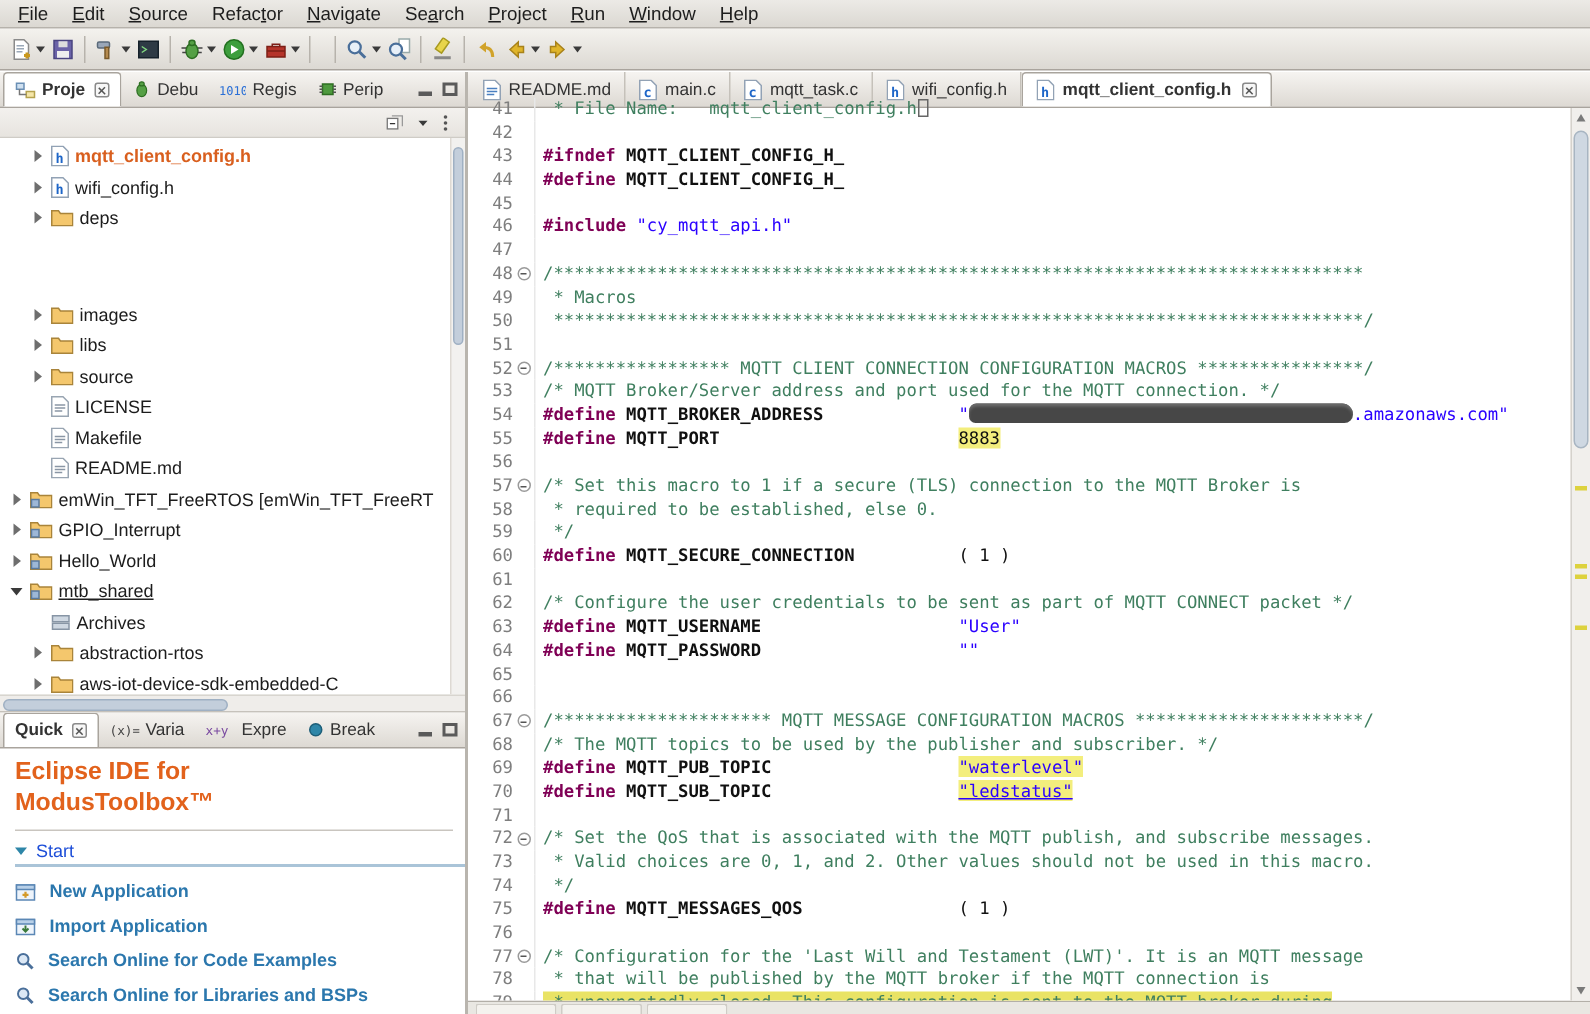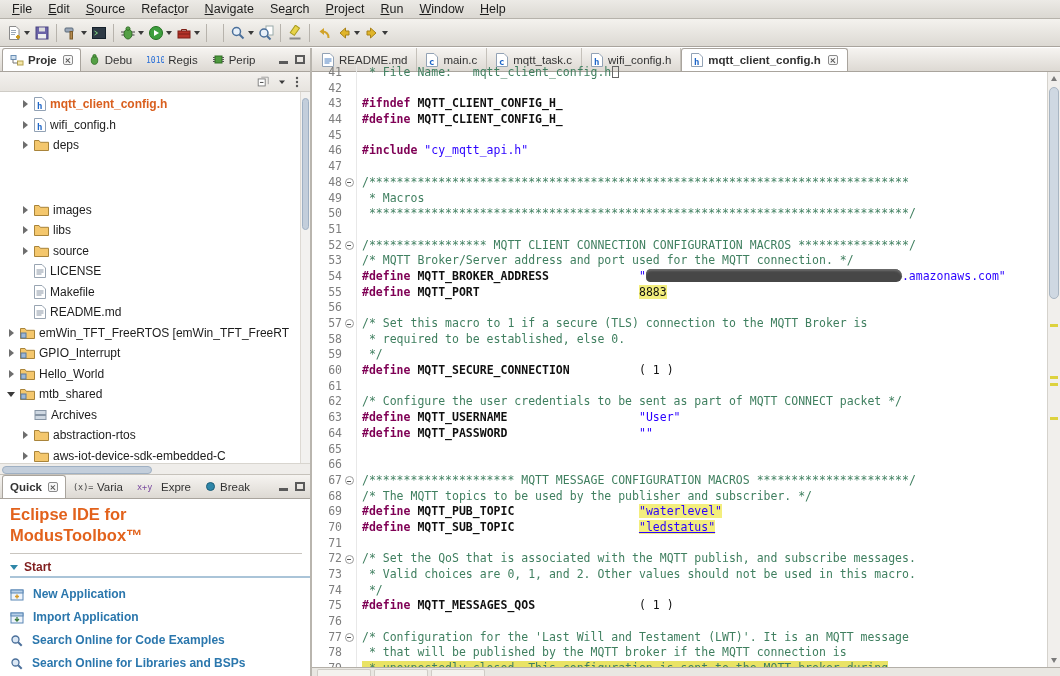--- a/index.html
+++ b/index.html
@@ -52,21 +52,21 @@
   .vscroll{position:absolute;right:0;top:0;bottom:0;width:10px;background:#f2f1ef;border-left:1px solid #ddd9d3;}
   .vthumb{position:absolute;left:1px;right:1px;border-radius:4px;background:#c3cedb;border:1px solid #9fb0c3;}
   .tree-hscroll{height:12px;background:#efedea;border-top:1px solid #d8d5cf;border-bottom:1px solid #c6c2bb;position:relative;flex:none;}
   .hthumb{position:absolute;top:1.5px;height:8px;border-radius:4px;background:#c3cedb;border:1px solid #9fb0c3;}
 
   
   .quick{flex:1;display:flex;flex-direction:column;background:#fff;overflow:hidden;}
   .quick-content{flex:1;padding:5px 0 0 10px;overflow:hidden;}
   .brand{font-size:16.5px;font-weight:bold;color:#e2621c;line-height:21px;}
   .divider{border-top:1px solid #c9c5bf;margin:7px 8px 4px 0;}
-  .start-row{display:flex;align-items:center;gap:6px;height:20px;border-bottom:2px solid #aac4d8;font-weight:bold;color:#7f1d1d;margin-right:0;}
+  .start-row{display:flex;align-items:center;gap:6px;height:20px;border-bottom:2px solid #aac4d8;font-weight:normal;color:#1d4ed8;margin-right:0;}
   .start-arrow{width:0;height:0;border-left:4px solid transparent;border-right:4px solid transparent;border-top:5px solid #2e86a8;}
   .qlink{display:flex;align-items:center;gap:9px;margin-top:9px;}
   .qlink .lbl{color:#2b77ad;font-weight:bold;font-size:12px;}
 
   
   .editor-tabs{height:24px;background:linear-gradient(#f6f4f1,#ddd9d3);border-bottom:1px solid #a9a49d;display:flex;align-items:flex-end;padding-left:1px;flex:none;}
   .etab{height:23px;display:flex;align-items:center;gap:5px;padding:0 9px;font-size:11.5px;color:#333;border-right:1px solid #c5c1ba;white-space:nowrap;}
   .etab.active{background:#fff;border:1px solid #a9a49d;border-bottom:none;border-radius:3px 3px 0 0;font-weight:bold;}
   .editor-body{flex:1;display:flex;min-height:0;position:relative;background:#fff;}
   .code-scroll{flex:1;overflow:hidden;position:relative;font-family:"DejaVu Sans Mono",monospace;font-size:11.5px;line-height:15.7px;margin-top:-7px;}
@@ -446,21 +446,21 @@
                 <span class="tw-c"></span>
               </span>
               <span class="ticn">
                 <svg width="15" height="12" viewBox="0 0 15 12">
                   <path d="M.5 11.5V1.5h4.5l1.3 1.8h8.2v8.2z" fill="#f4c76d" stroke="#a9843a"></path>
                   <rect x="1" y="6" width="5" height="5" fill="#9db7d6" stroke="#5a7a9e"></rect>
                 </svg>
               </span>
               <span class="tree-label">Hello_World</span>
             </div>
-            <div class="tree-row" style="padding-left: 6px;">
+            <div class="tree-row" style="padding-left: 6px; text-decoration: underline;">
               <span class="twisty">
                 <span class="tw-e"></span>
               </span>
               <span class="ticn">
                 <svg width="15" height="12" viewBox="0 0 15 12">
                   <path d="M.5 11.5V1.5h4.5l1.3 1.8h8.2v8.2z" fill="#f4c76d" stroke="#a9843a"></path>
                   <rect x="1" y="6" width="5" height="5" fill="#9db7d6" stroke="#5a7a9e"></rect>
                 </svg>
               </span>
               <span class="tree-label">mtb_shared</span>

